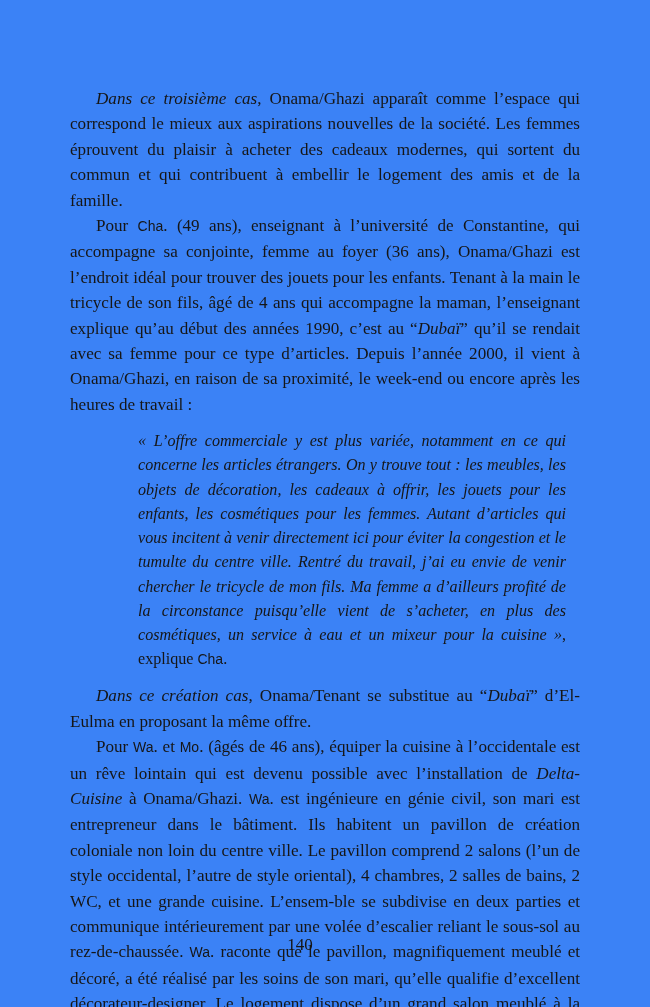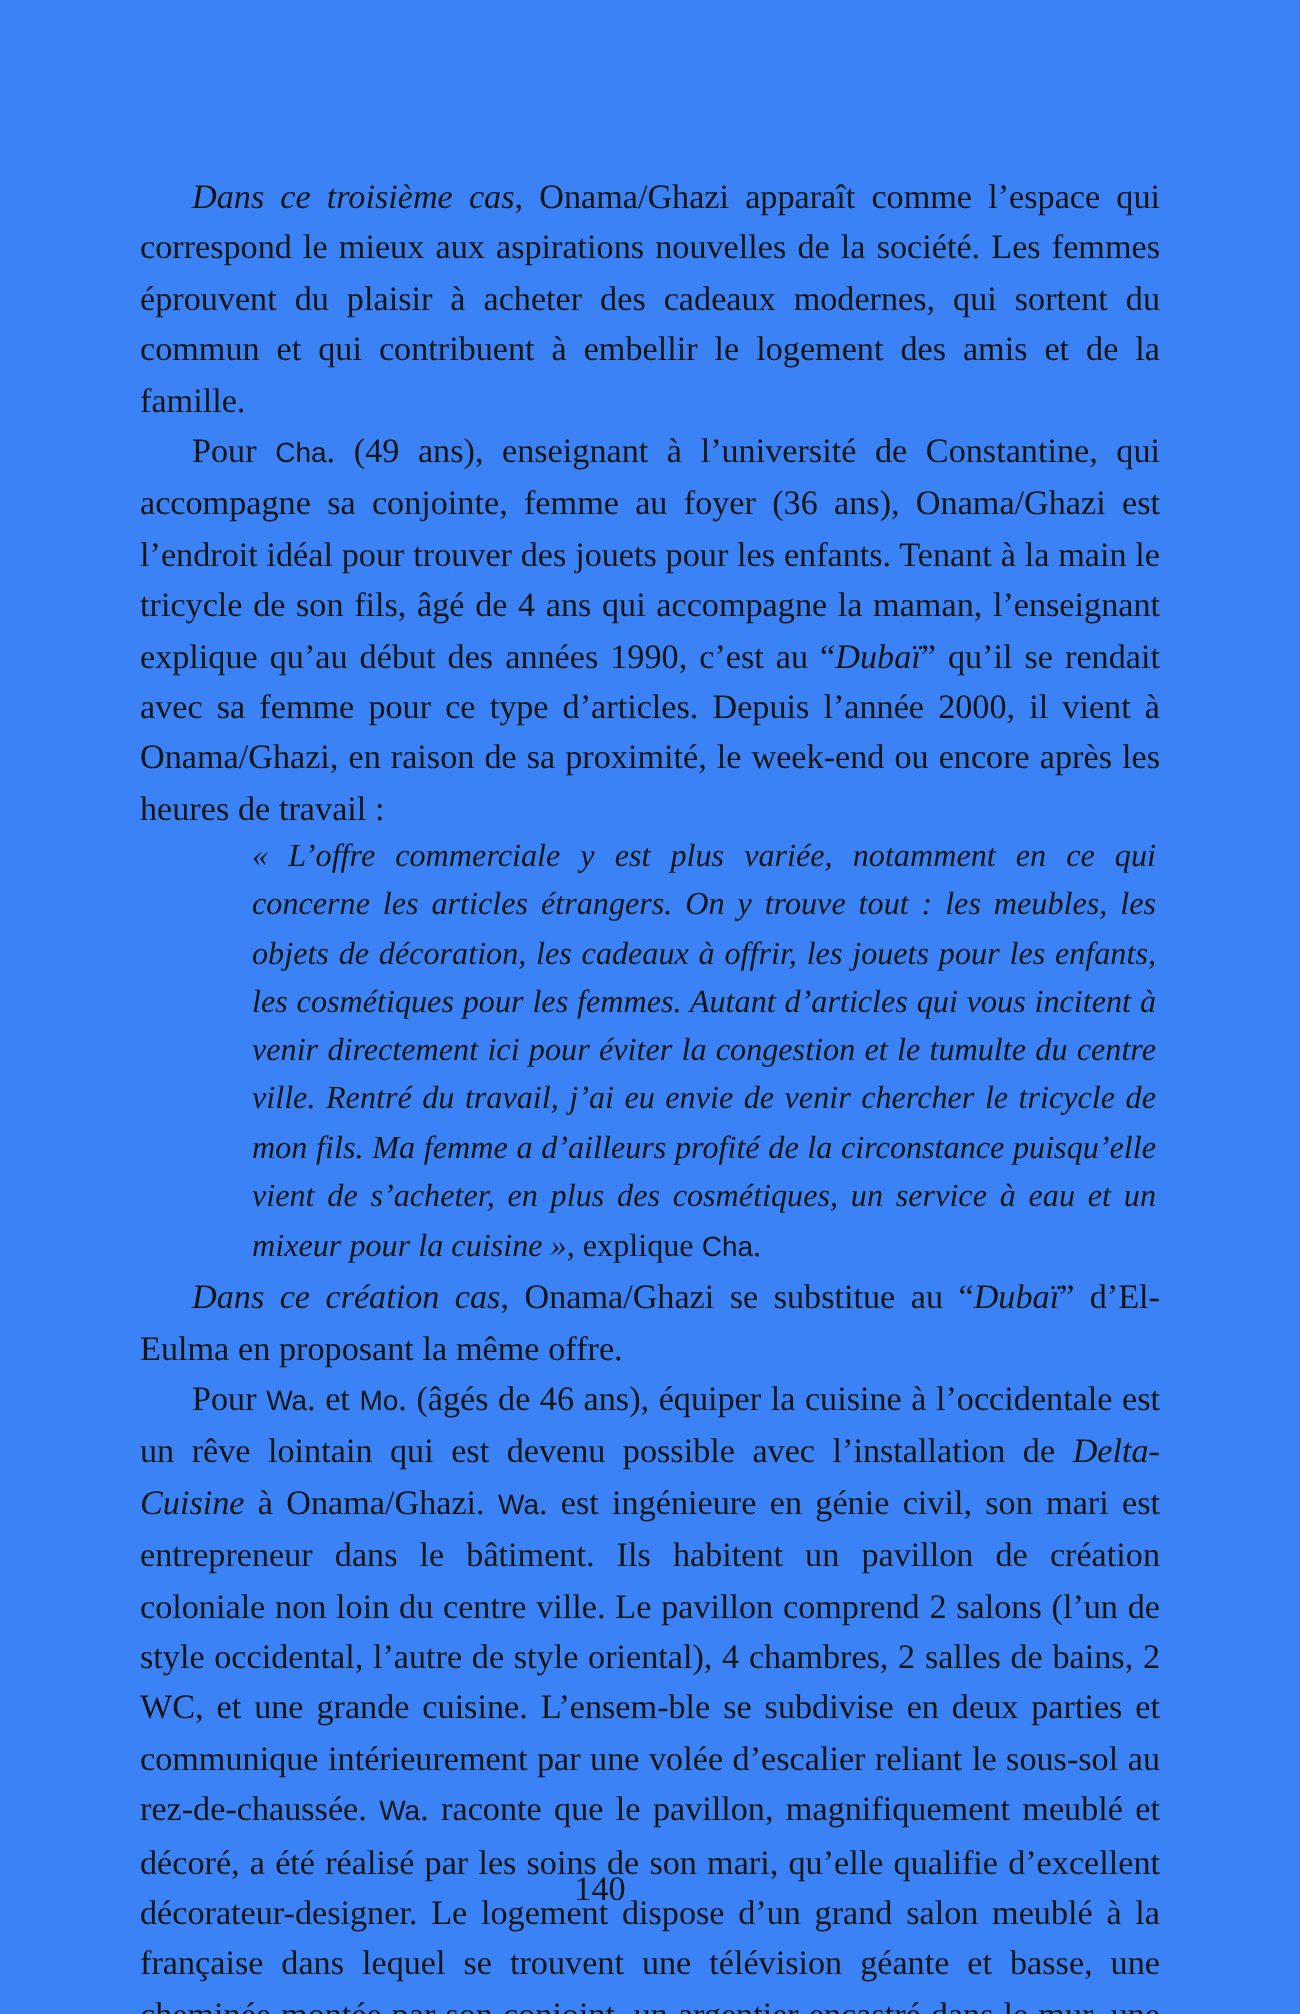--- a/index.html
+++ b/index.html
@@ -39,21 +39,21 @@
     line-height: 25.4px;
     text-align: justify;
     text-indent: 26px;
     text-justify: inter-word;
     -webkit-hyphens: manual;
     hyphens: manual;
     word-spacing: 0.1px;
   }
 
   blockquote.quote {
-    margin: 0;
+    margin: 12px;
     padding: 0 2px 0 56px;
     font-size: 16.1px;
     line-height: 24.2px;
     text-align: justify;
     font-style: italic;
     text-indent: 0;
   }
 
   blockquote.quote .closing {
     font-style: normal;
@@ -86,21 +86,21 @@
 <div class="page">
 
   <div class="textblock">
 
     <p class="para"><em>Dans ce troisième cas</em><span>, Onama/Ghazi apparaît comme l’espace qui correspond le mieux aux aspirations nouvelles de la société. Les femmes éprouvent du plaisir à acheter des cadeaux modernes, qui sortent du commun et qui contribuent à embellir le logement des amis et de la famille.</span></p>
 
     <p class="para"><span>Pour </span><span class="sans">Cha</span><span>. (49 ans), enseignant à l’université de Constantine, qui accompagne sa conjointe, femme au foyer (36 ans), Onama/Ghazi est l’endroit idéal pour trouver des jouets pour les enfants. Tenant à la main le tricycle de son fils, âgé de 4 ans qui accompagne la maman, l’enseignant explique qu’au début des années 1990, c’est au “</span><em>Dubaï</em><span>” qu’il se rendait avec sa femme pour ce type d’articles. Depuis l’année 2000, il vient à Onama/Ghazi, en raison de sa proximité, le week-end ou encore après les heures de travail :</span></p>
 
     <blockquote class="quote"><em>« L’offre commerciale y est plus variée, notamment en ce qui concerne les articles étrangers. On y trouve tout : les meubles, les objets de décoration, les cadeaux à offrir, les jouets pour les enfants, les cosmétiques pour les femmes. Autant d’articles qui vous incitent à venir directement ici pour éviter la congestion et le tumulte du centre ville. Rentré du travail, j’ai eu envie de venir chercher le tricycle de mon fils. Ma femme a d’ailleurs profité de la circonstance puisqu’elle vient de s’acheter, en plus des cosmétiques, un service à eau et un mixeur pour la cuisine »</em><span class="closing">, explique </span><span class="closing sans">Cha</span><span class="closing">.</span></blockquote>
 
-    <p class="para"><em>Dans ce création cas</em><span>, Onama/Ghazi se substitue au “</span><em>Dubaï</em><span>” d’El-Eulma en proposant la même offre.</span></p>
+    <p class="para"><em>Dans ce création cas</em><span>, Onama/Tenant se substitue au “</span><em>Dubaï</em><span>” d’El-Eulma en proposant la même offre.</span></p>
 
     <p class="para"><span>Pour </span><span class="sans">Wa</span><span>. et </span><span class="sans">Mo</span><span>. (âgés de 46 ans), équiper la cuisine à l’occidentale est un rêve lointain qui est devenu possible avec l’installation de </span><em>Delta-Cuisine</em><span> à Onama/Ghazi. </span><span class="sans">Wa</span><span>. est ingénieure en génie civil, son mari est entrepreneur dans le bâtiment. Ils habitent un pavillon de création coloniale non loin du centre ville. Le pavillon comprend 2 salons (l’un de style occidental, l’autre de style oriental), 4 chambres, 2 salles de bains, 2 WC, et une grande cuisine. L’ensem-ble se subdivise en deux parties et communique intérieurement par une volée d’escalier reliant le sous-sol au rez-de-chaussée. </span><span class="sans">Wa</span><span>. raconte que le pavillon, magnifiquement meublé et décoré, a été réalisé par les soins de son mari, qu’elle qualifie d’excellent décorateur-designer. Le logement dispose d’un grand salon meublé à la française dans lequel se trouvent une télévision géante et basse, une cheminée montée par son conjoint, un argentier encastré dans le mur, une décoration en plâtre, des claustras et des plafonds à l’égyptienne</span></p>
 
   </div>
 
   <div class="folio">140</div>
 
 </div>
 
 </body></html>

